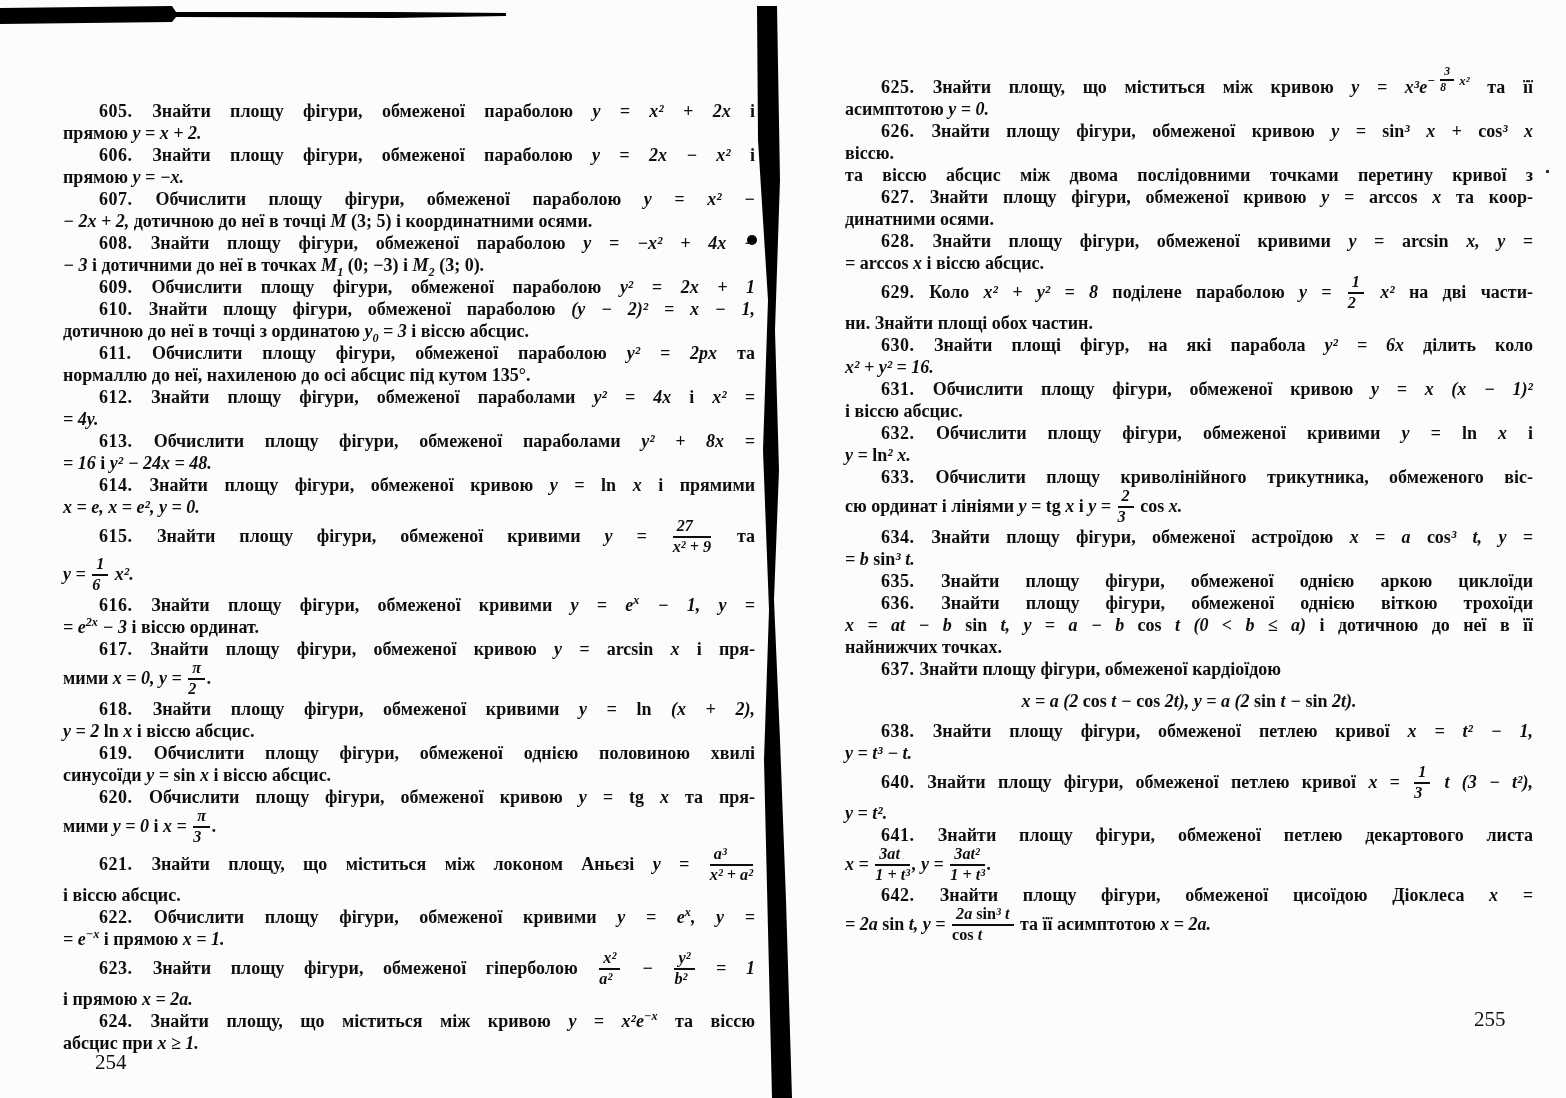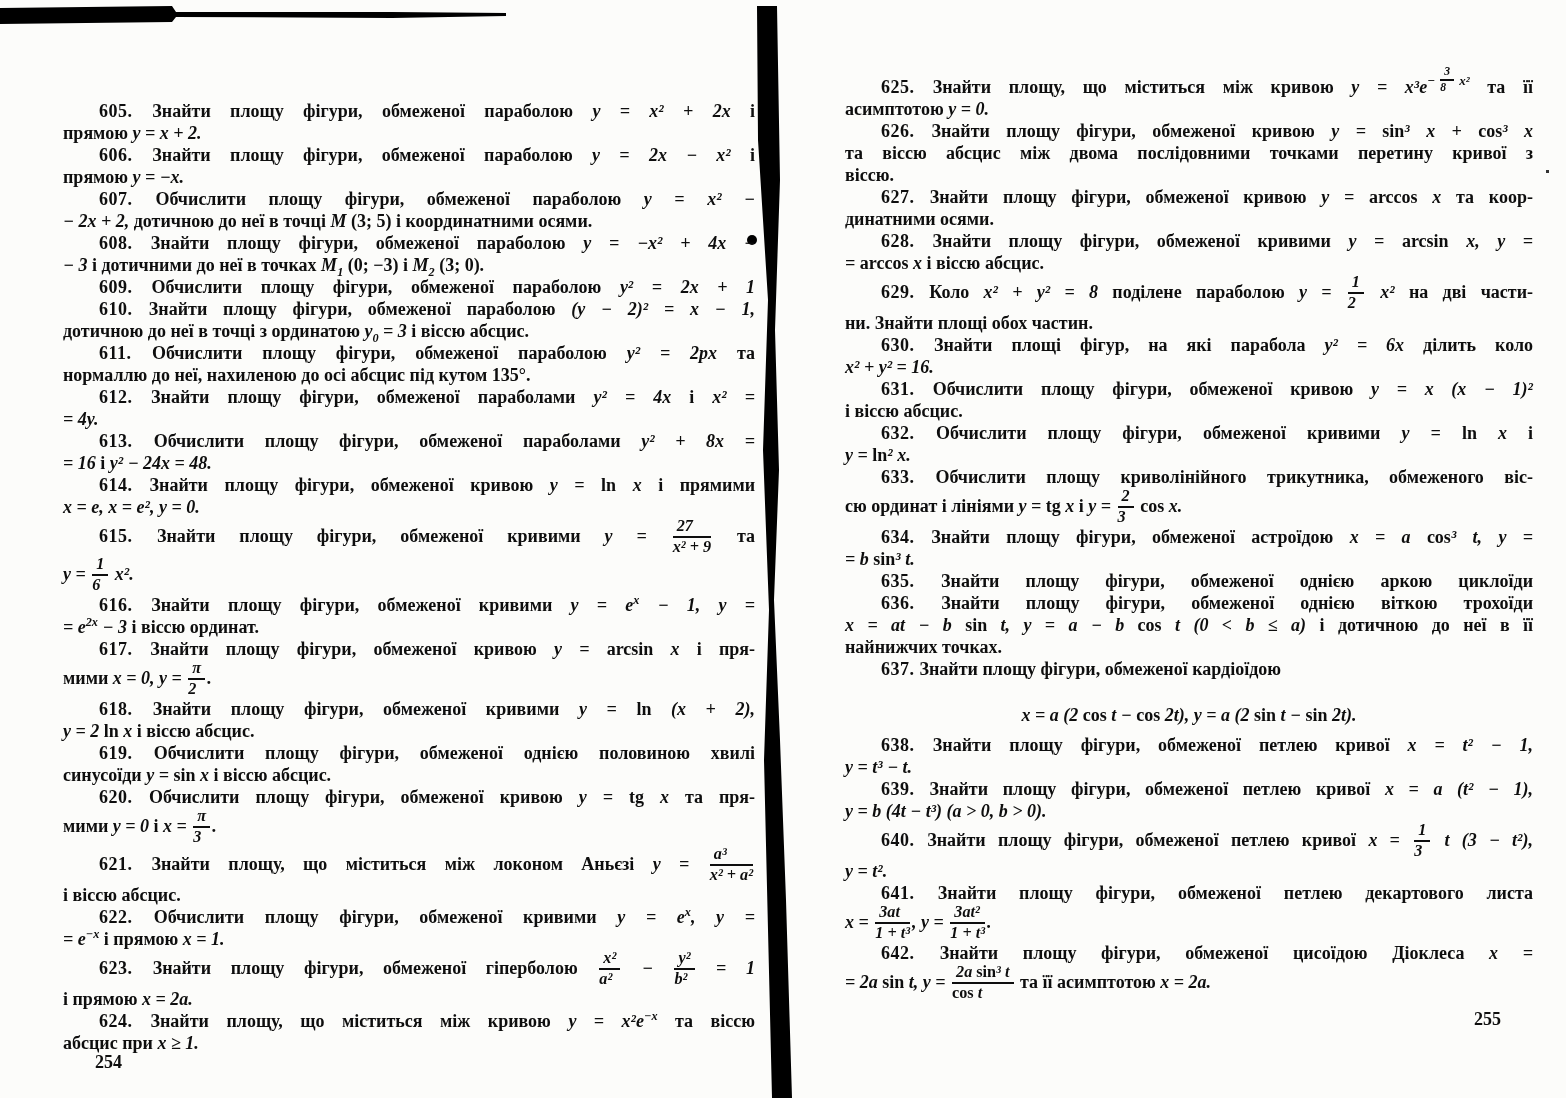--- a/index.html
+++ b/index.html
@@ -8,34 +8,34 @@
     background:#fcfcfa;color:#0e0e0e;
     font-family:"Liberation Serif","DejaVu Serif",serif;
     font-weight:700;font-size:18px;line-height:22px;
   }
   .page-col{position:absolute;}
   #left-col{left:63px;top:64px;width:692px;margin-top:36px;}
   #right-col{left:845px;top:66px;width:688px;}
   .problem{margin:0;}
   .line{text-align:justify;text-align-last:justify;}
   .line.l{text-align:left;text-align-last:left;}
-  .line.c{text-align:left;text-align-last:center;margin:24px 0 8px 0;}
+  .line.c{text-align:left;text-align-last:center;margin:10px 0 8px 0;}
   .line.first{text-indent:36px;}
   .pnum{font-weight:700;letter-spacing:0.5px;}
   .math{font-style:italic;white-space:normal;}
   .math .fn{font-style:normal;}
   .sup{vertical-align:super;font-size:0.68em;font-style:italic;line-height:0;}
   .sub{vertical-align:sub;font-size:0.68em;font-style:italic;line-height:0;}
   .frac{display:inline-block;vertical-align:-0.6em;text-align:center;
         line-height:1.05;font-size:0.9em;margin:0 2px;text-indent:0;}
   .frac .num{display:block;border-bottom:2px solid #0e0e0e;padding:0 4px 1px 4px;}
   .frac .den{display:block;padding-top:1px;}
   .supblk{display:inline-block;vertical-align:0.55em;font-size:0.72em;line-height:1;text-indent:0;}
   .supblk .frac{vertical-align:-0.5em;}
-  .pageno{position:absolute;font-size:18px;font-weight:700;}
+  .pageno{position:absolute;font-size:21px;font-weight:400;}
   #pageno-left{left:95px;top:1032px;margin-top:19px;}
   #pageno-right{left:1474px;top:1008px;}
   #artifacts{position:absolute;left:0;top:0;width:1566px;height:1098px;pointer-events:none;}
 </style>
 </head>
 <body>
 
 <svg id="artifacts" xmlns="http://www.w3.org/2000/svg">
   <polygon fill="#000" points="0,8 172,6 176,12 392,12 506,13 506,16 392,18 176,17 172,22 0,24"></polygon>
   <path fill="#000" d="M757,6 L777,6 L780,180 L775,330 L779,470 L774,600 L780,740 L786,900 L792,1098
@@ -125,22 +125,22 @@
       <div class="line l">абсцис при <span class="math"><span>x ≥ 1.</span></span></div>
     </div>
   </div>
 <div class="page-col" id="right-col">
     <div class="problem">
       <div class="line j first"><span class="pnum">625.&nbsp;</span>Знайти площу, що міститься між  кривою <span class="math"><span>y = x³e</span></span><span class="supblk"><span class="math"><span>− </span></span><span class="frac"><span class="num"><span class="math"><span>3</span></span></span><span class="den"><span class="math"><span>8</span></span></span></span><span class="math"><span> x²</span></span></span> та  її</div>
       <div class="line l">асимптотою <span class="math"><span>y = 0.</span></span></div>
     </div>
     <div class="problem">
       <div class="line j first"><span class="pnum">626.&nbsp;</span>Знайти площу фігури, обмеженої кривою <span class="math"><span>y = </span><span class="fn">sin</span><span>³ x + </span><span class="fn">cos</span><span>³ x</span></span></div>
+      <div class="line l">віссю.</div>
       <div class="line j">та віссю абсцис між двома послідовними точками перетину кривої з</div>
-      <div class="line l">віссю.</div>
     </div>
     <div class="problem">
       <div class="line j first"><span class="pnum">627.&nbsp;</span>Знайти площу фігури, обмеженої кривою <span class="math"><span>y = </span><span class="fn">arccos</span><span> x</span></span> та коор-</div>
       <div class="line l">динатними осями.</div>
     </div>
     <div class="problem">
       <div class="line j first"><span class="pnum">628.&nbsp;</span>Знайти площу фігури, обмеженої кривими <span class="math"><span>y = </span><span class="fn">arcsin</span><span> x, y =</span></span></div>
       <div class="line l"><span class="math"><span>= </span><span class="fn">arccos</span><span> x</span></span> і віссю абсцис.</div>
     </div>
     <div class="problem">
@@ -177,24 +177,20 @@
     </div>
     <div class="problem">
       <div class="line l first"><span class="pnum">637.&nbsp;</span>Знайти площу фігури, обмеженої кардіоїдою</div>
       <div class="line c"><span class="math"><span>x = a (2 </span><span class="fn">cos</span><span> t − </span><span class="fn">cos</span><span> 2t),  y = a (2 </span><span class="fn">sin</span><span> t − </span><span class="fn">sin</span><span> 2t).</span></span></div>
     </div>
     <div class="problem">
       <div class="line j first"><span class="pnum">638.&nbsp;</span>Знайти площу фігури, обмеженої  петлею  кривої <span class="math"><span>x = t² − 1,</span></span></div>
       <div class="line l"><span class="math"><span>y = t³ − t.</span></span></div>
     </div>
     <div class="problem">
-      <div class="line j first"><span class="pnum">639.&nbsp;</span>Знайти площу фігури, обмеженої петлею кривої <span class="math"><span>x = a (t² − 1),</span></span></div>
-      <div class="line l"><span class="math"><span>y = b (4t − t³)  (a &gt; 0,  b &gt; 0).</span></span></div>
-    </div>
-    <div class="problem">
       <div class="line j first"><span class="pnum">640.&nbsp;</span>Знайти площу фігури, обмеженої петлею кривої <span class="math"><span>x = </span></span><span class="frac"><span class="num"><span class="math"><span>1</span></span></span><span class="den"><span class="math"><span>3</span></span></span></span><span class="math"><span> t (3 − t²),</span></span></div>
       <div class="line l"><span class="math"><span>y = t².</span></span></div>
     </div>
     <div class="problem">
       <div class="line j first"><span class="pnum">641.&nbsp;</span>Знайти площу фігури, обмеженої петлею декартового листа</div>
       <div class="line l"><span class="math"><span>x = </span></span><span class="frac"><span class="num"><span class="math"><span>3at</span></span></span><span class="den"><span class="math"><span>1 + t³</span></span></span></span><span class="math"><span>,   y = </span></span><span class="frac"><span class="num"><span class="math"><span>3at²</span></span></span><span class="den"><span class="math"><span>1 + t³</span></span></span></span><span class="math"><span>.</span></span></div>
     </div>
     <div class="problem">
       <div class="line j first"><span class="pnum">642.&nbsp;</span>Знайти площу фігури, обмеженої цисоїдою Діоклеса <span class="math"><span>x =</span></span></div>
       <div class="line l"><span class="math"><span>= 2a </span><span class="fn">sin</span><span> t, y = </span></span><span class="frac"><span class="num"><span class="math"><span>2a </span><span class="fn">sin</span><span>³ t</span></span></span><span class="den"><span class="math"><span class="fn">cos</span><span> t</span></span></span></span> та її асимптотою <span class="math"><span>x = 2a.</span></span></div>

